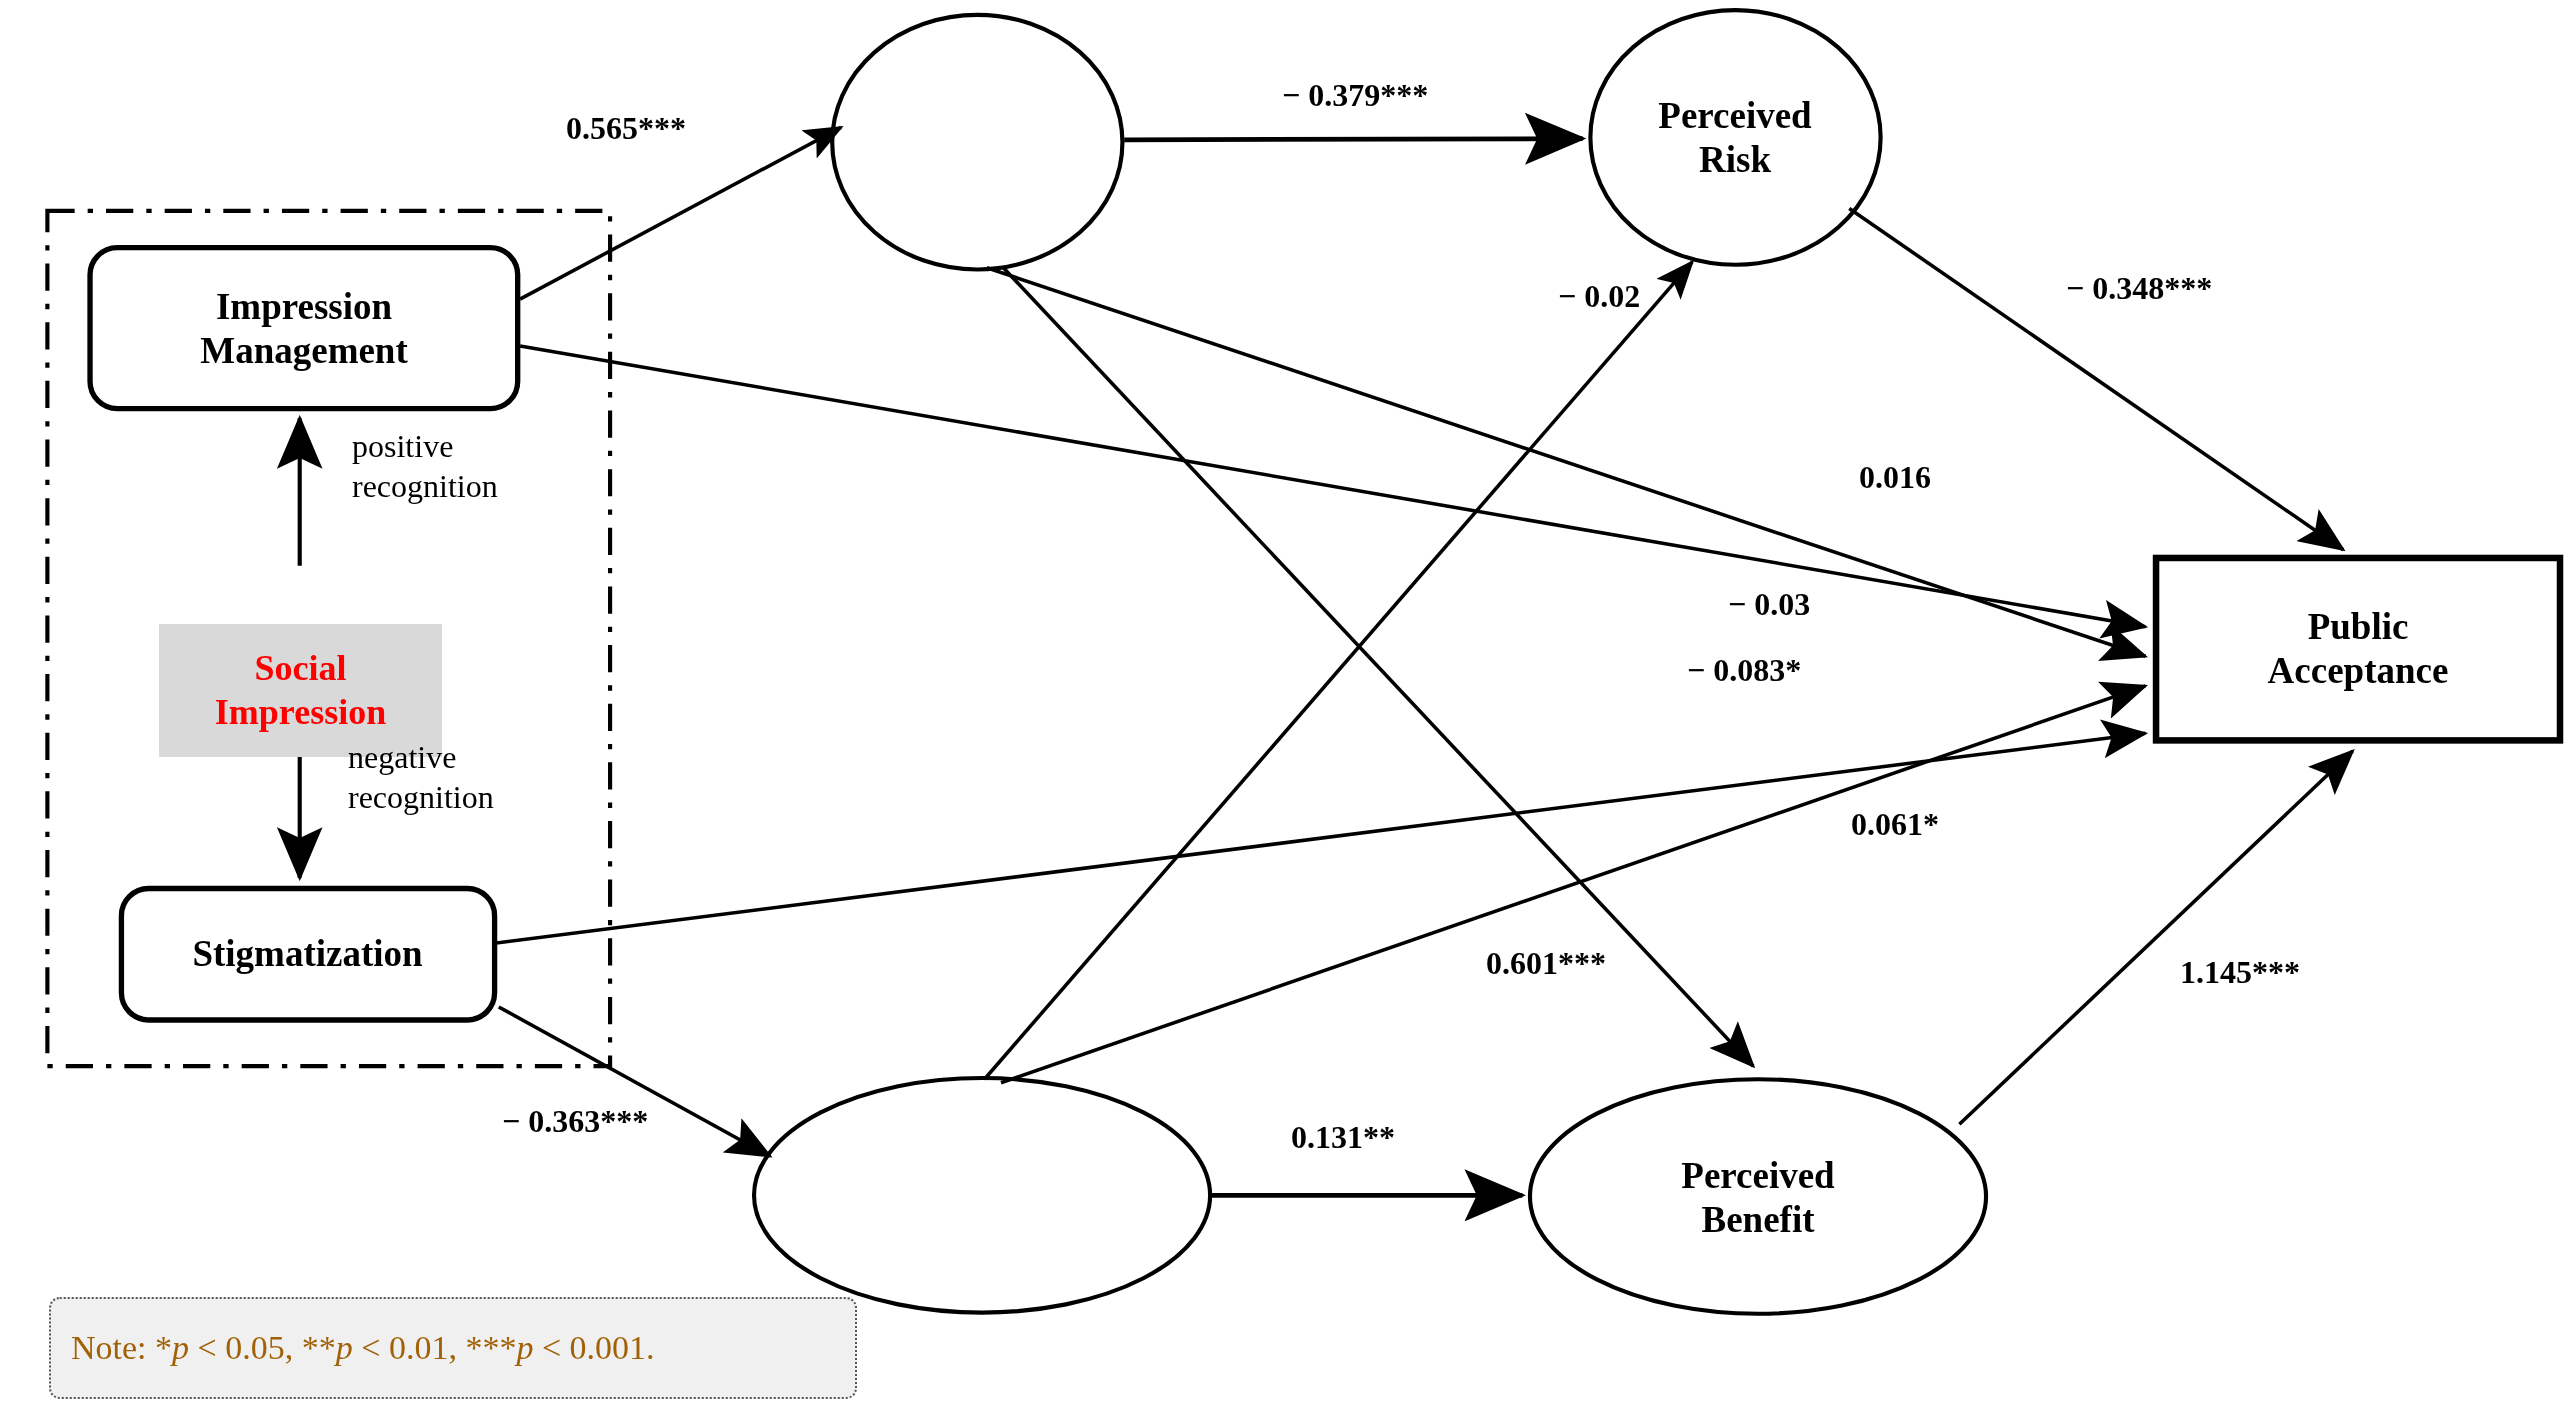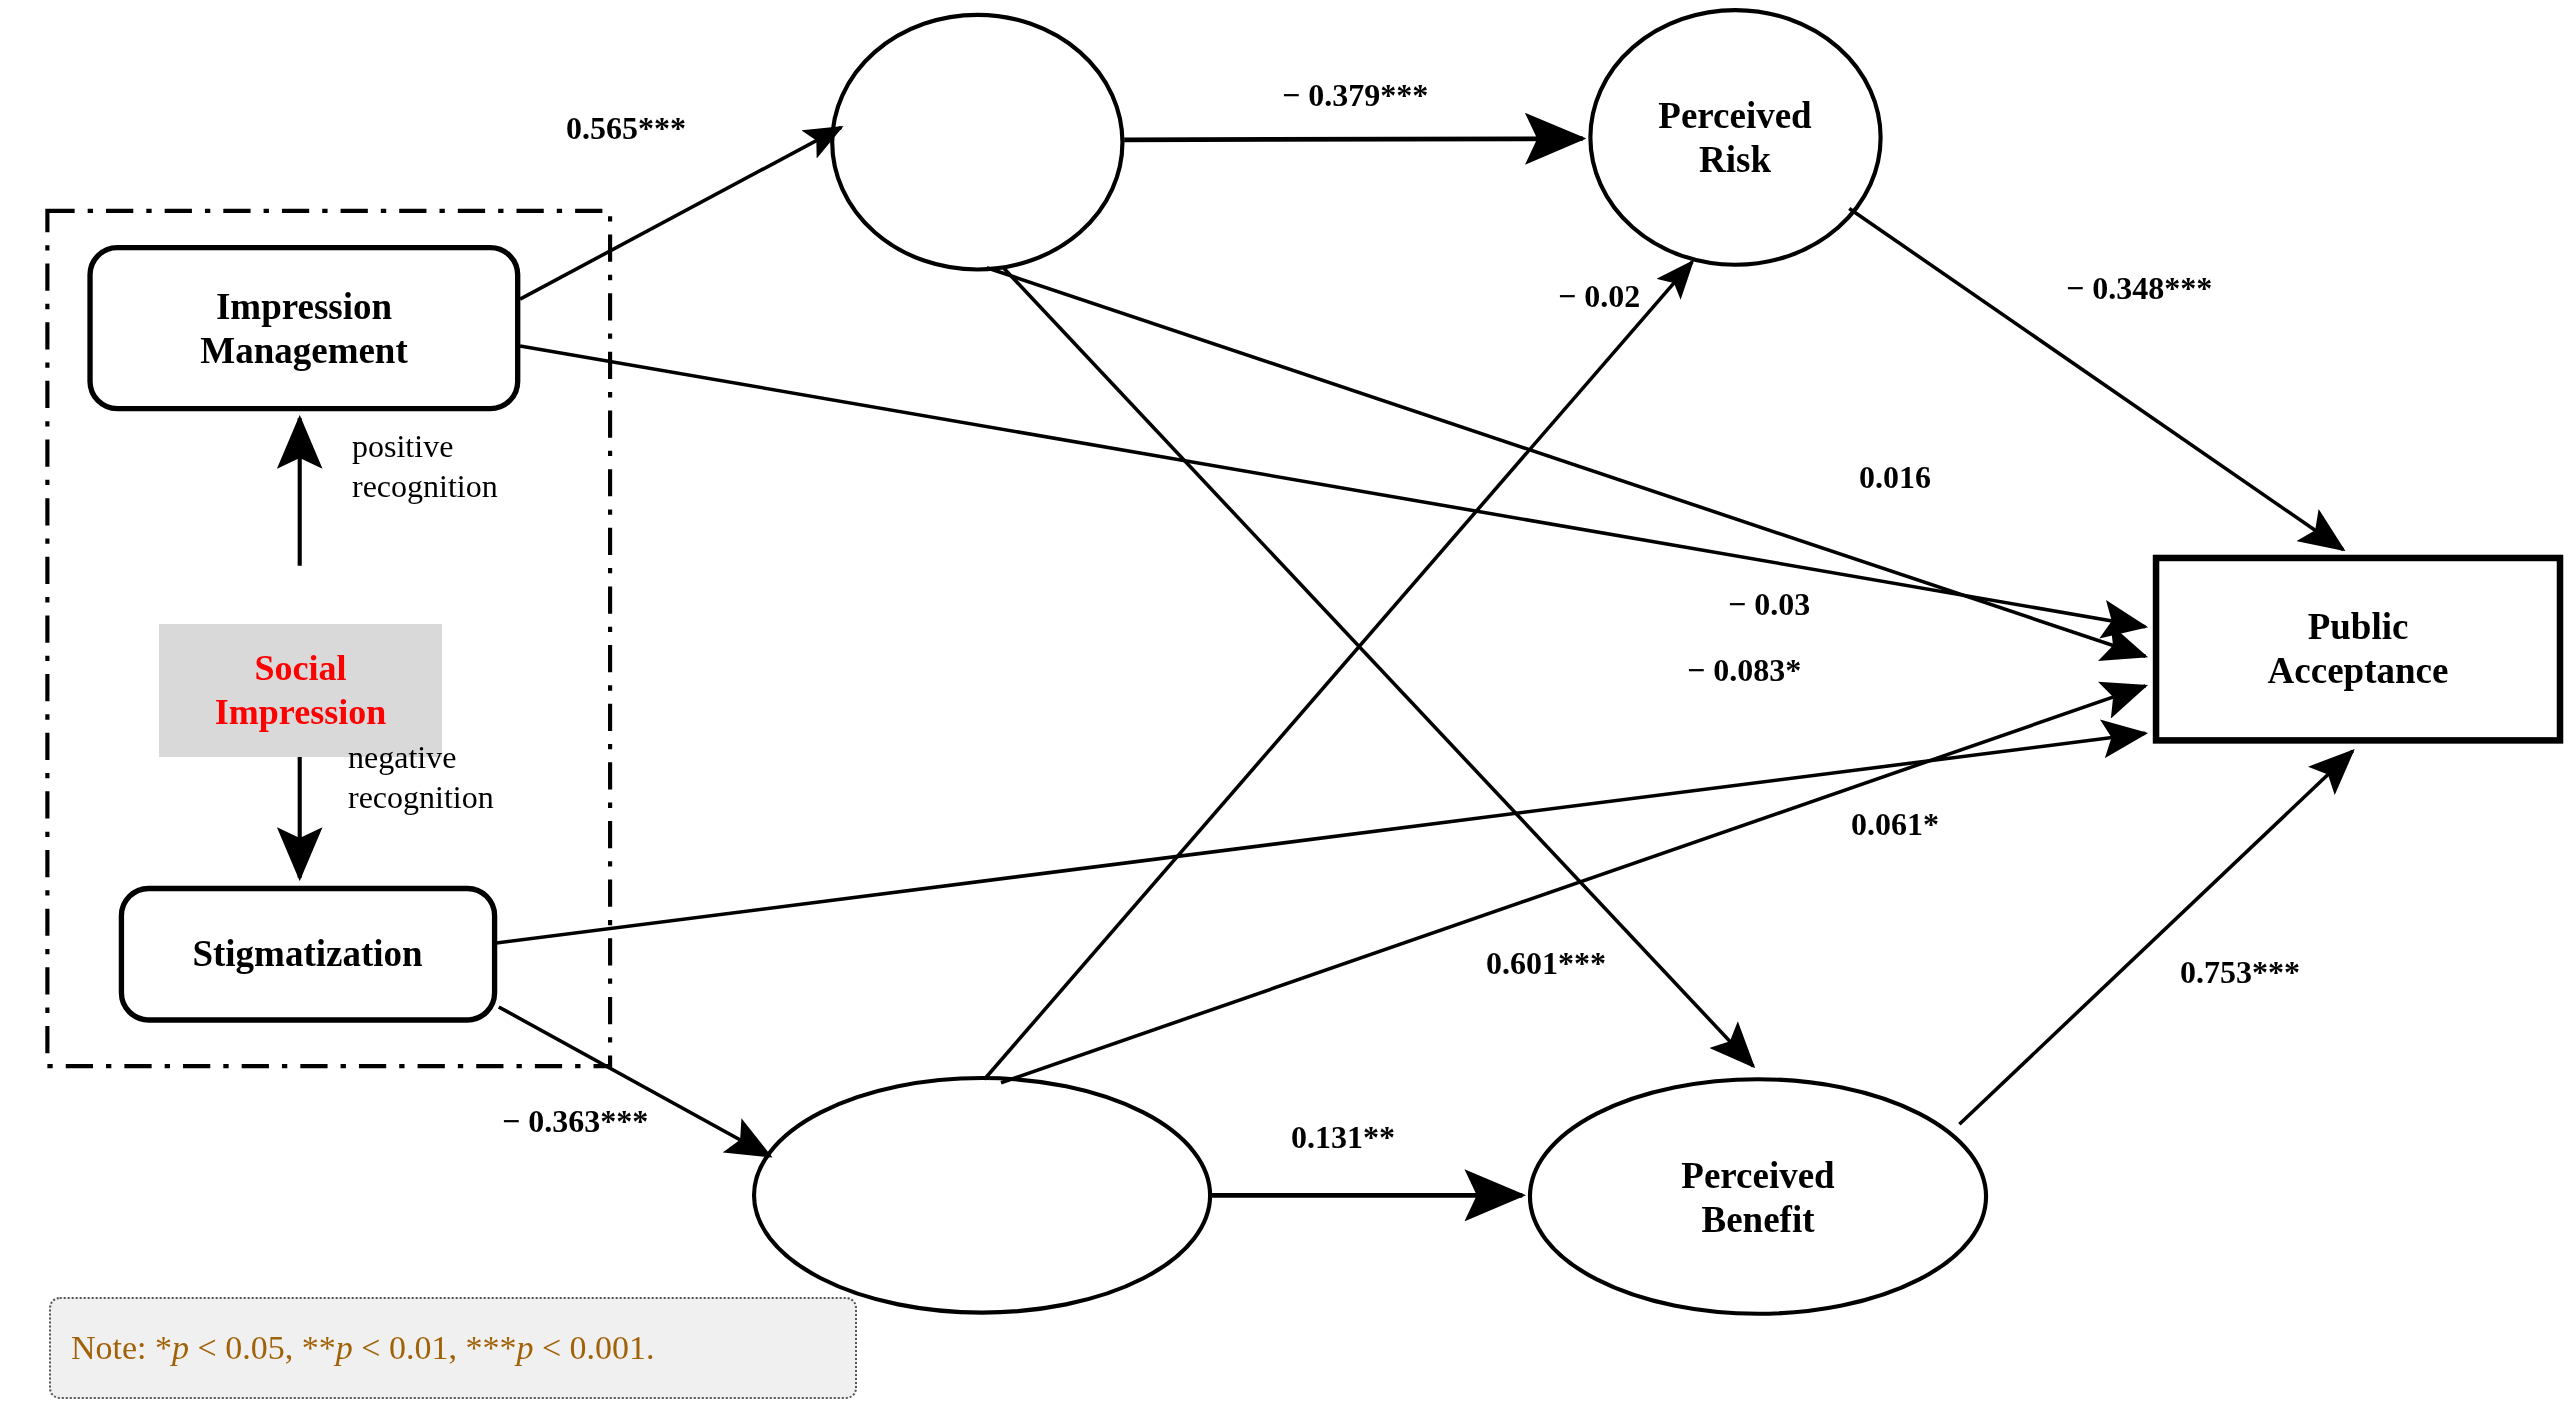--- a/index.html
+++ b/index.html
@@ -132,21 +132,21 @@
   <div class="edge-label" style="left:1859px;top:459px;">0.016</div>
 
   <div class="edge-label" style="left:1728px;top:586px;">− 0.03</div>
 
   <div class="edge-label" style="left:1687px;top:652px;">− 0.083*</div>
 
   <div class="edge-label" style="left:1851px;top:806px;">0.061*</div>
 
   <div class="edge-label" style="left:1486px;top:945px;">0.601***</div>
 
-  <div class="edge-label" style="left:2180px;top:954px;">0.753***</div>
+  <div class="edge-label" style="left:2180px;top:954px;">1.145***</div>
 
   <div class="edge-label" style="left:502px;top:1103px;">− 0.363***</div>
 
   <div class="edge-label" style="left:1291px;top:1119px;">0.131**</div>
 
   <div class="note-box" style="left:49px;top:1297px;width:764px;height:76px;">
     <span>
       <span>Note: </span><span>*</span><i>p</i><span> &lt; 0.05, </span><span>**</span><i>p</i><span> &lt; 0.01,  </span><span>***</span><i>p</i><span> &lt; 0.001.</span>
     </span>
   </div>

